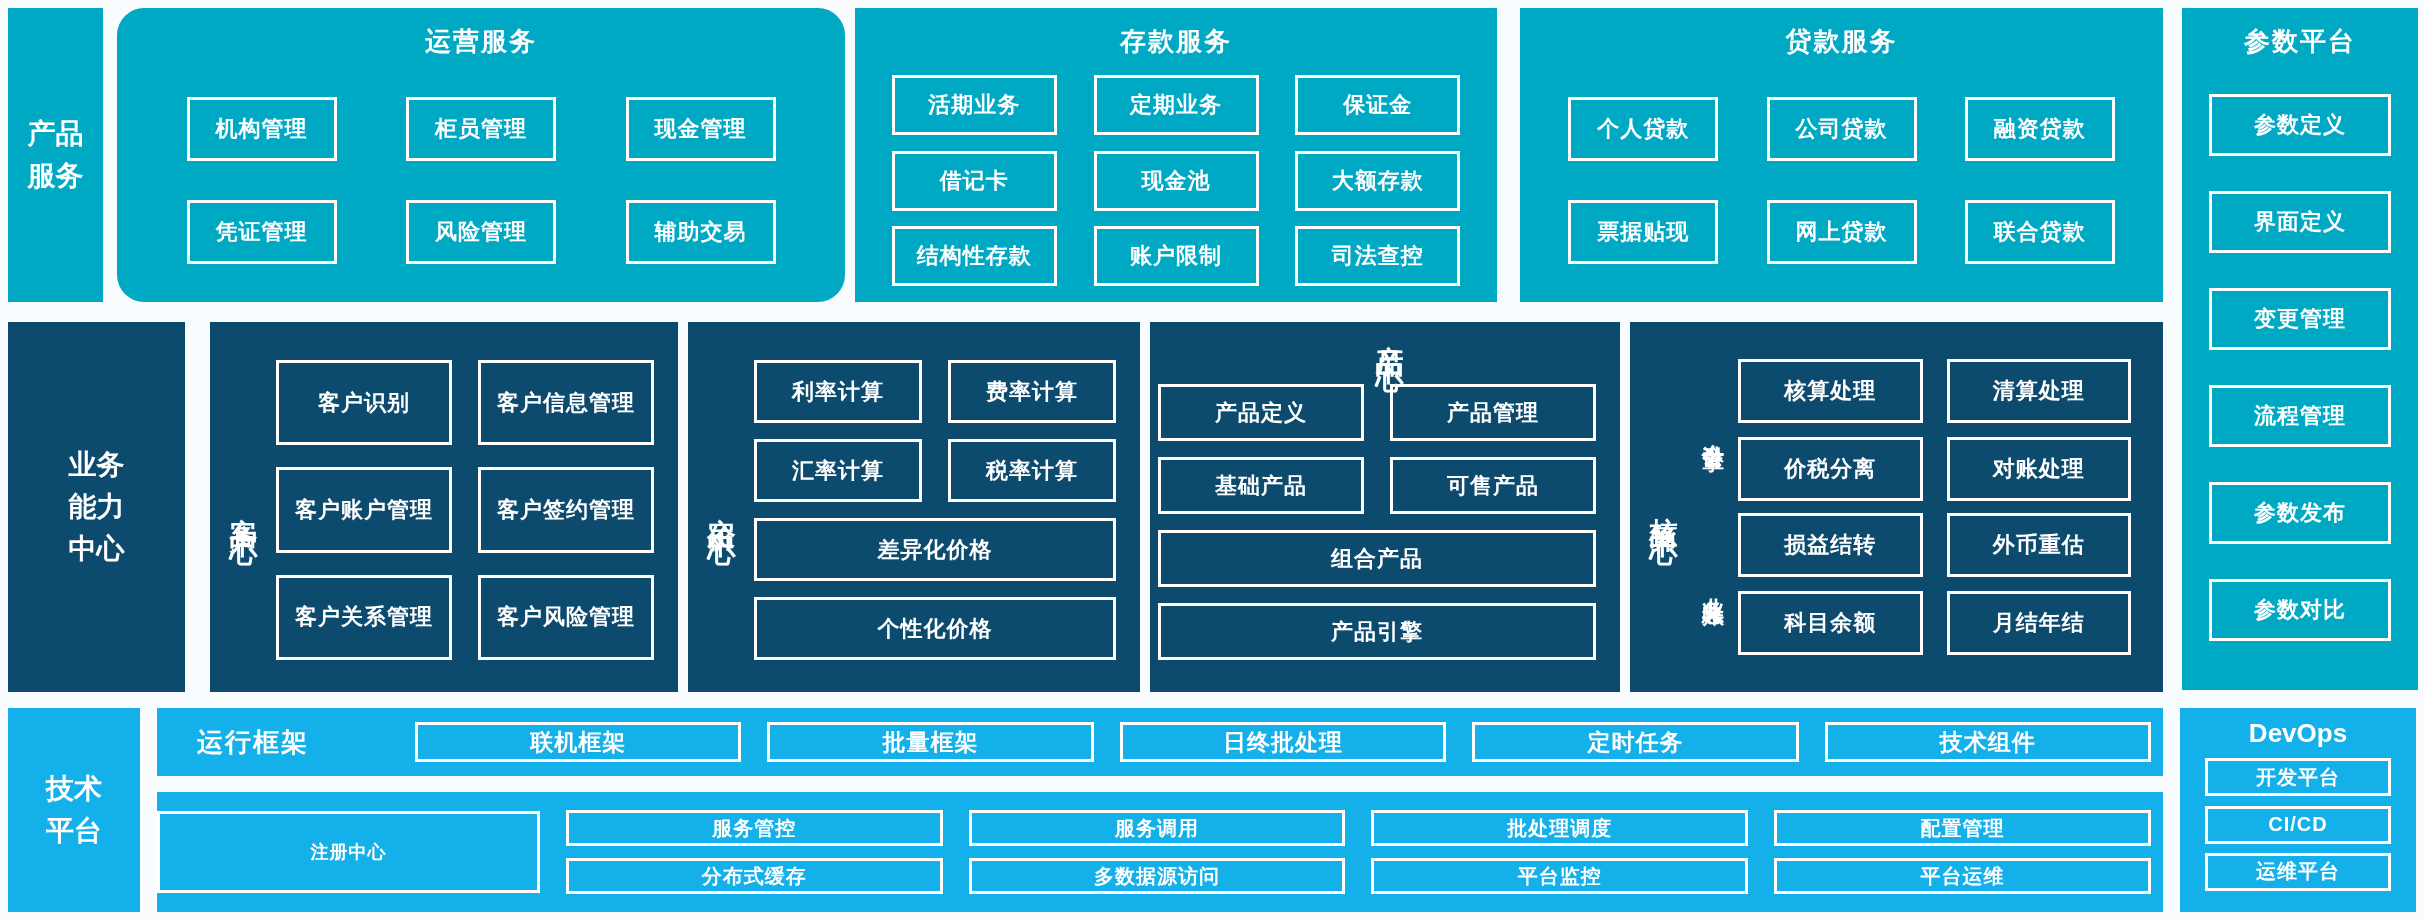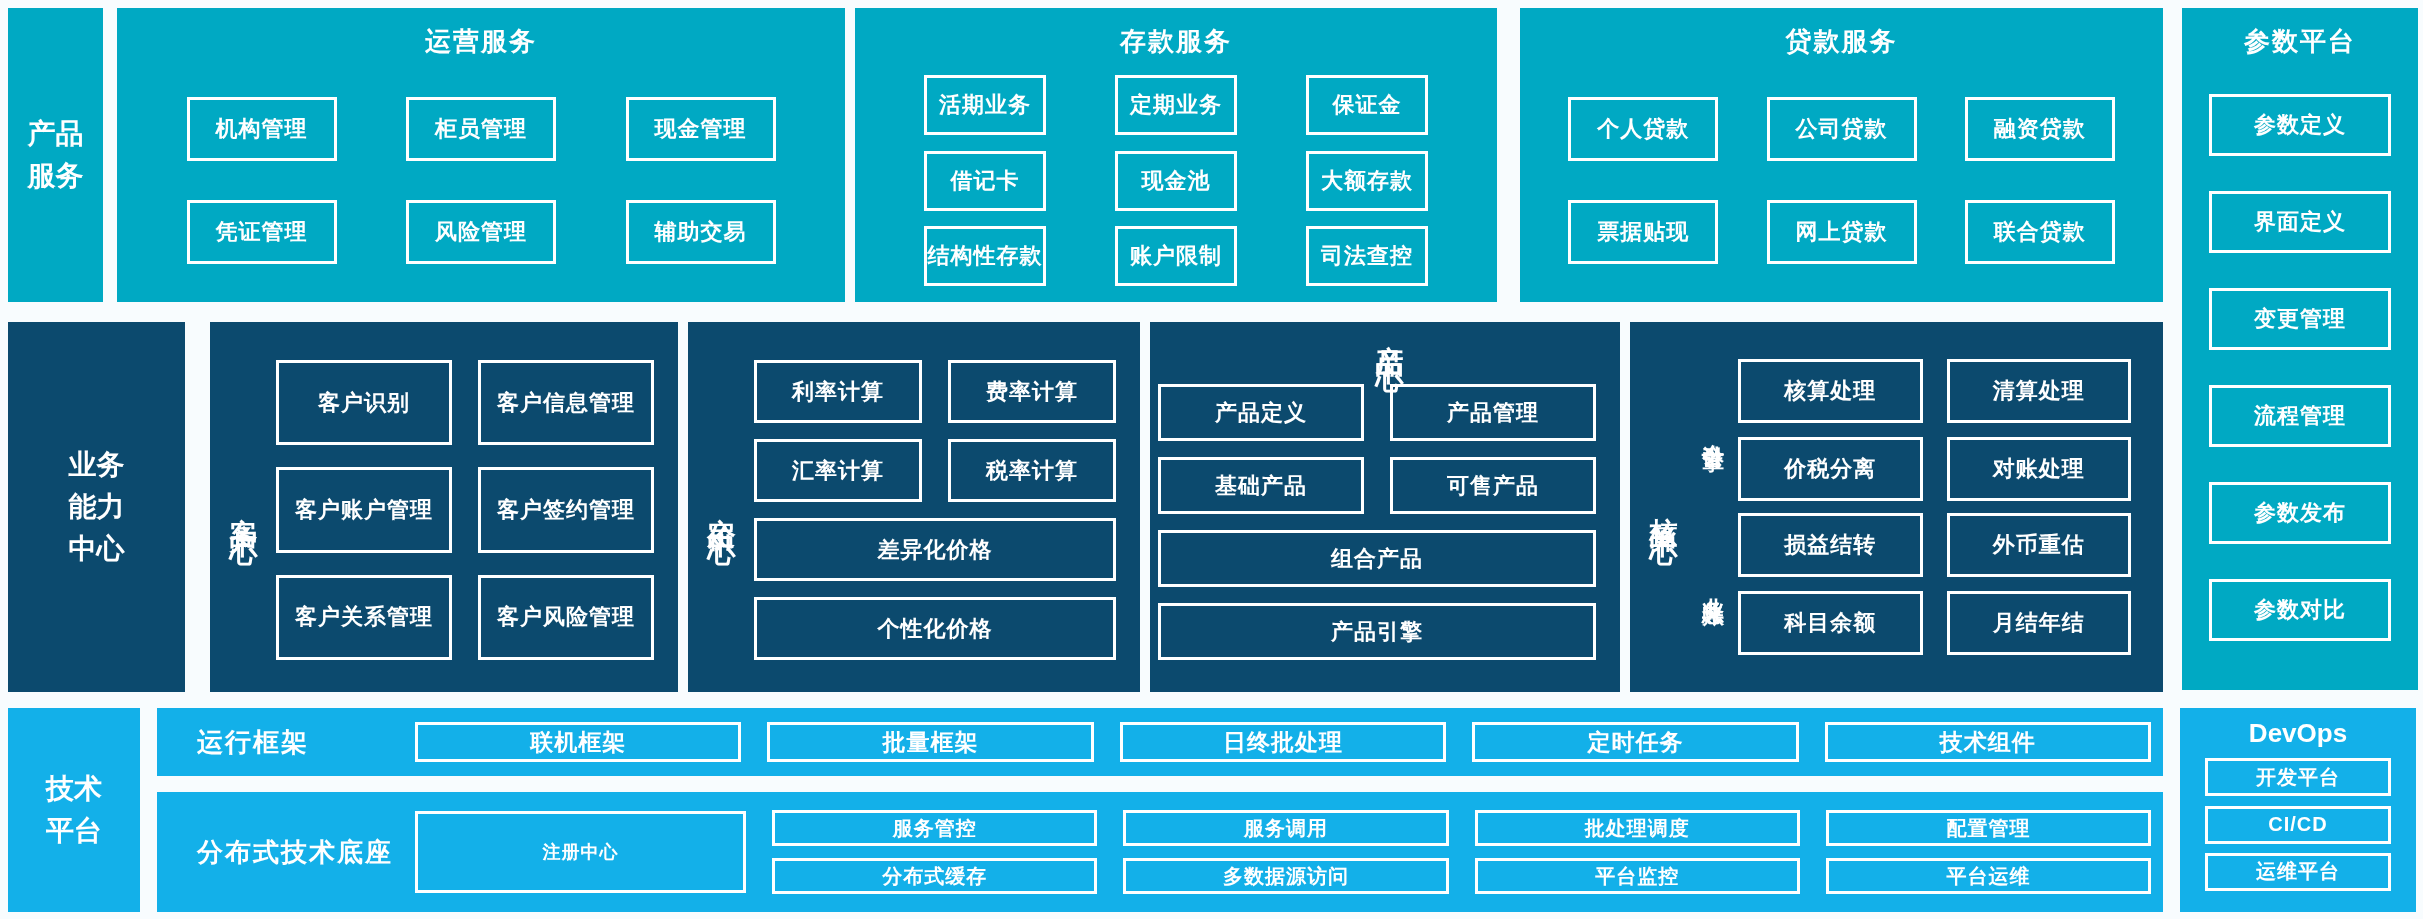--- a/index.html
+++ b/index.html
@@ -25,21 +25,21 @@
   .box{
     border:3px solid #ffffff;color:#fff;font-weight:bold;
     display:flex;align-items:center;justify-content:center;
     box-sizing:border-box;font-size:22px;letter-spacing:1px;
   }
   
   .g-rows{display:flex;flex-direction:column;justify-content:space-evenly;flex:1;}
   .g-row{display:flex;justify-content:space-evenly;}
   .topgroup{display:flex;flex-direction:column;}
   .topgroup .box{width:150px;height:64px;}
-  .depgroup .box{width:122px;height:60px;}
+  .depgroup .box{width:165px;height:60px;}
   
   .v-stack{display:flex;flex-direction:column;align-items:center;justify-content:space-evenly;flex:1;padding-bottom:14px;}
   .v-stack .box{width:182px;height:62px;}
   
   .center{display:flex;}
   .v-label{
     writing-mode:vertical-rl;text-orientation:upright;
     display:flex;align-items:center;justify-content:center;
     font-size:28px;font-weight:bold;letter-spacing:6px;
     padding:0 6px 0 14px;
@@ -69,21 +69,21 @@
   .devops{display:flex;flex-direction:column;}
   .devops .g-title{padding-top:10px;letter-spacing:0;}
   .devops .v-stack .box{width:186px;height:38px;font-size:20px;}
 </style>
 </head>
 <body>
 
 <div class="abs teal band-label" style="left:8px;top:8px;width:95px;height:294px;">产品
 服务</div>
 
-<div class="abs teal topgroup" style="left:117px;top:8px;width:728px;height:294px;">
+<div class="abs teal topgroup" style="left:117px;top:8px;width:728px;height:294px;border-radius:27px;">
   <div class="g-title">运营服务</div>
   <div class="g-rows">
     <div class="g-row">
       <div class="box">机构管理</div>
       <div class="box">柜员管理</div>
       <div class="box">现金管理</div>
     </div>
     <div class="g-row">
       <div class="box">凭证管理</div>
       <div class="box">风险管理</div>
@@ -213,21 +213,20 @@
   <div class="rt-boxes">
     <div class="box">联机框架</div>
     <div class="box">批量框架</div>
     <div class="box">日终批处理</div>
     <div class="box">定时任务</div>
     <div class="box">技术组件</div>
   </div>
 </div>
 
 <div class="abs cyan tech-row" style="left:157px;top:792px;width:2006px;height:120px;">
-  <div class="row-label">分布式技术底座</div>
   <div class="dist-content">
     <div class="box registry-box">注册中心</div>
     <div class="dist-col">
       <div class="box">服务管控</div>
       <div class="box">分布式缓存</div>
     </div>
     <div class="dist-col">
       <div class="box">服务调用</div>
       <div class="box">多数据源访问</div>
     </div>

